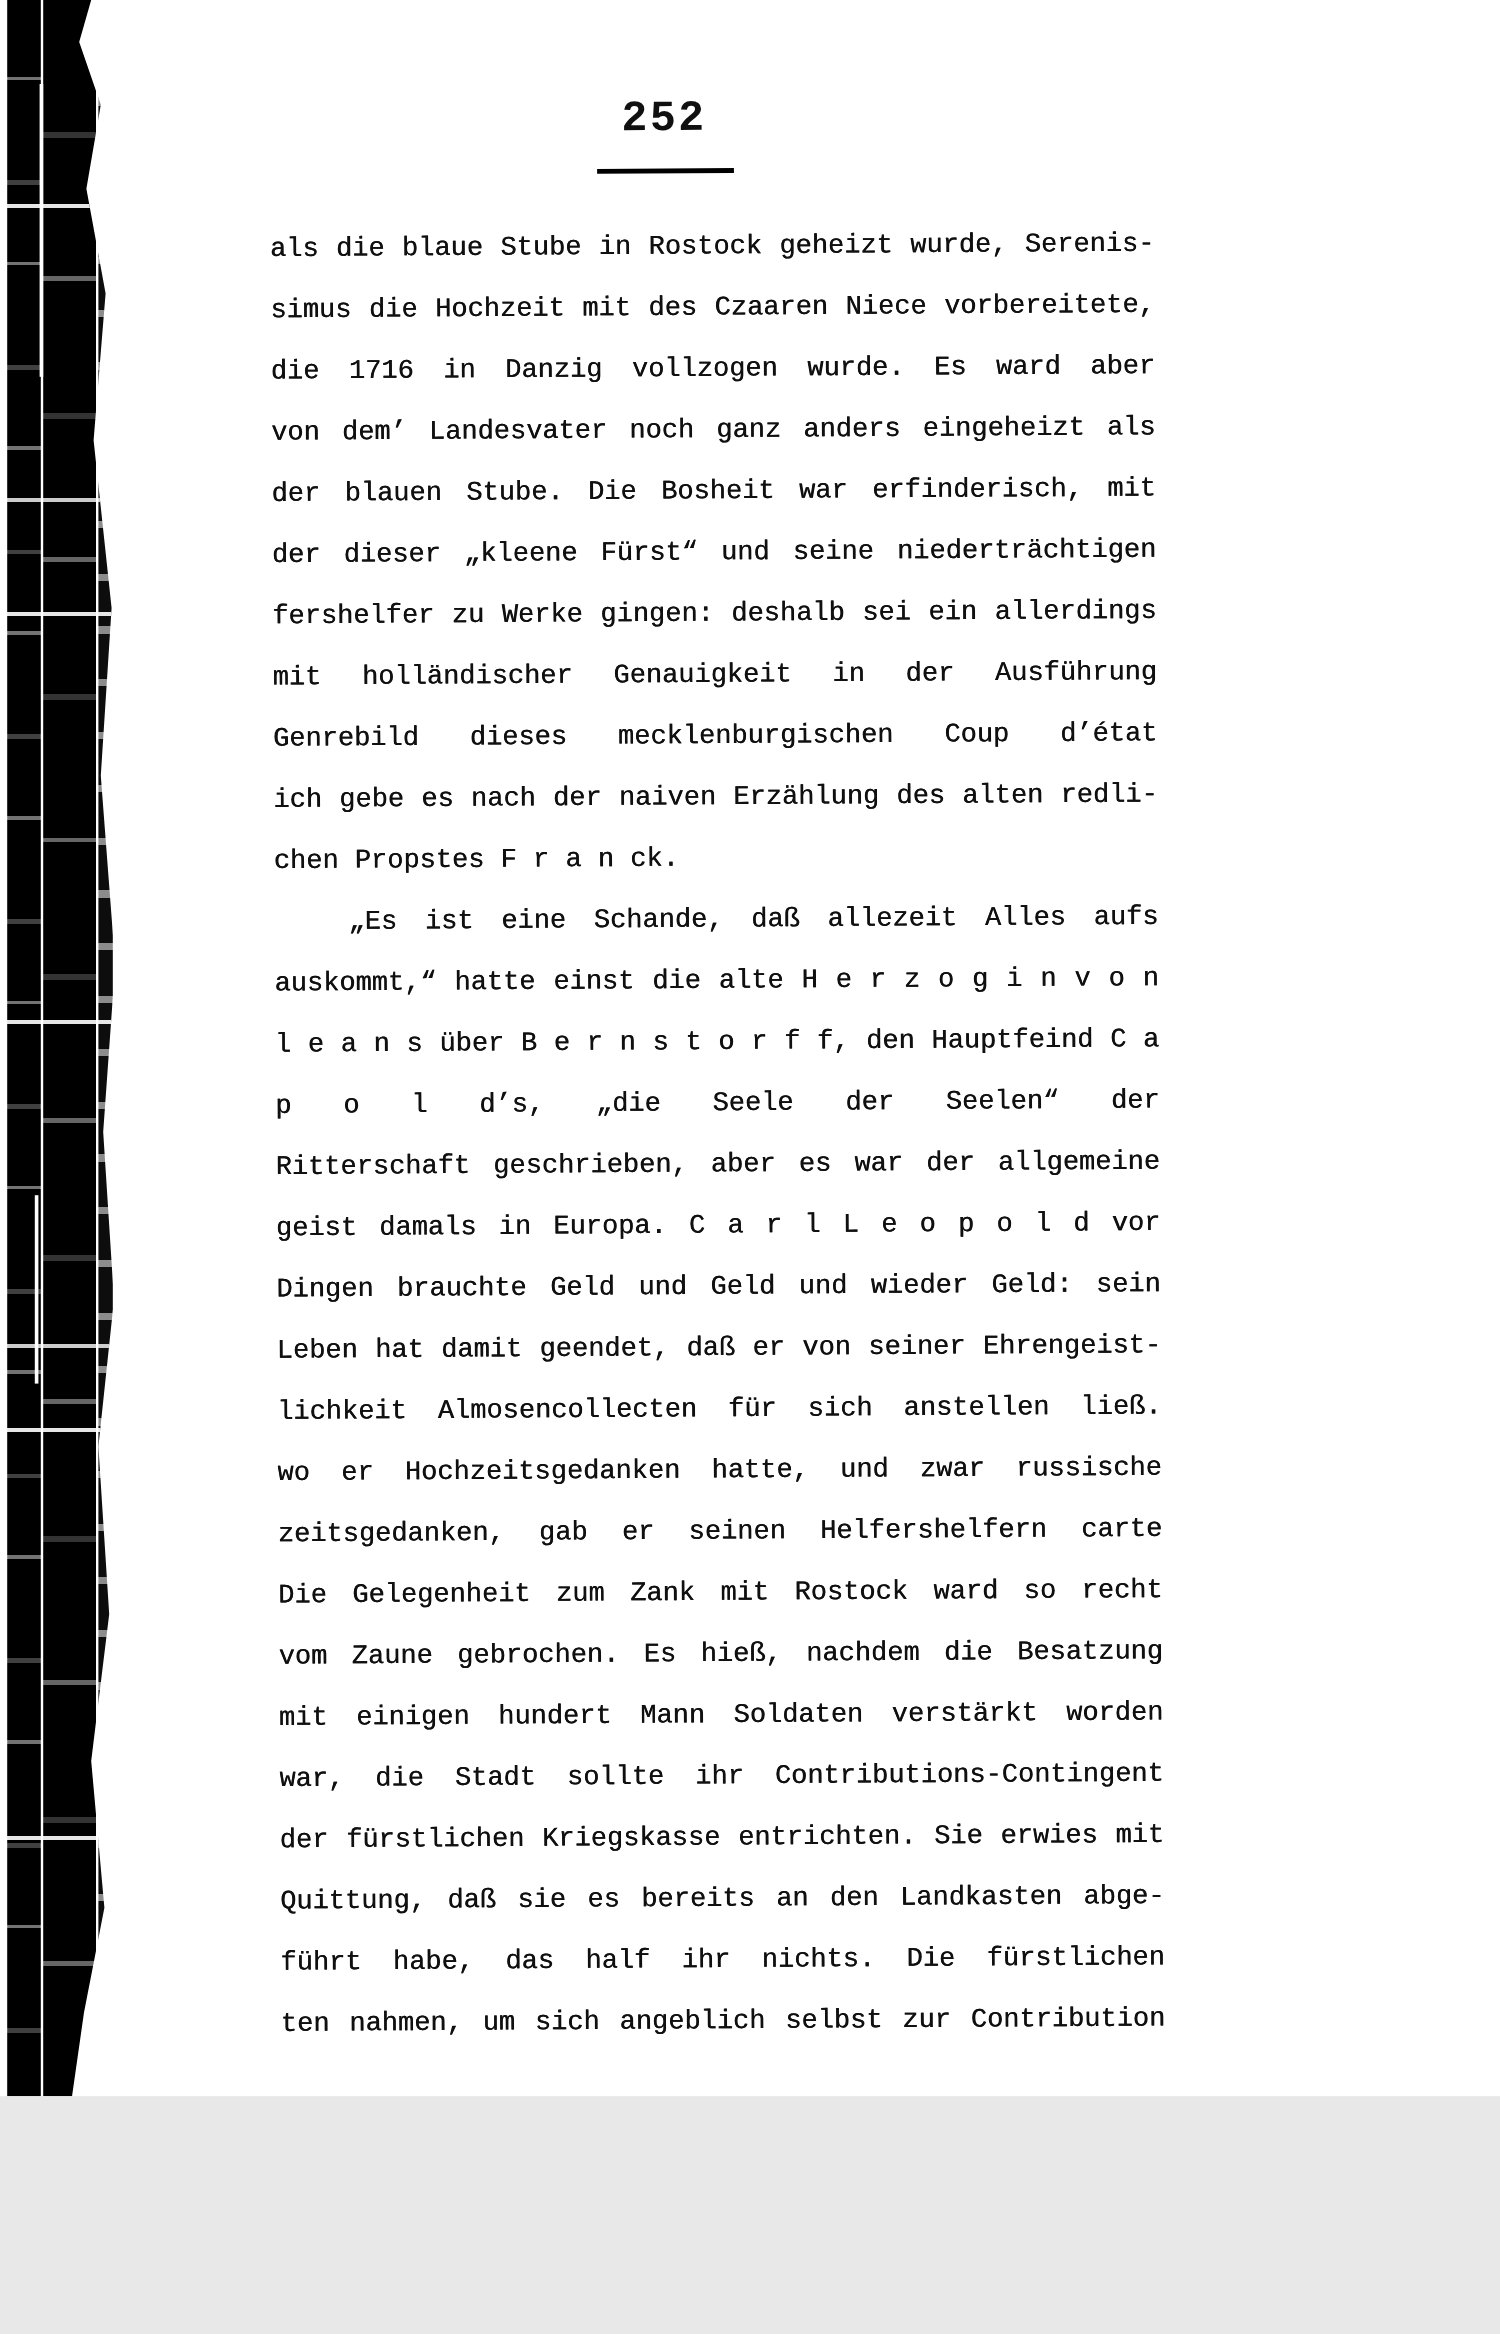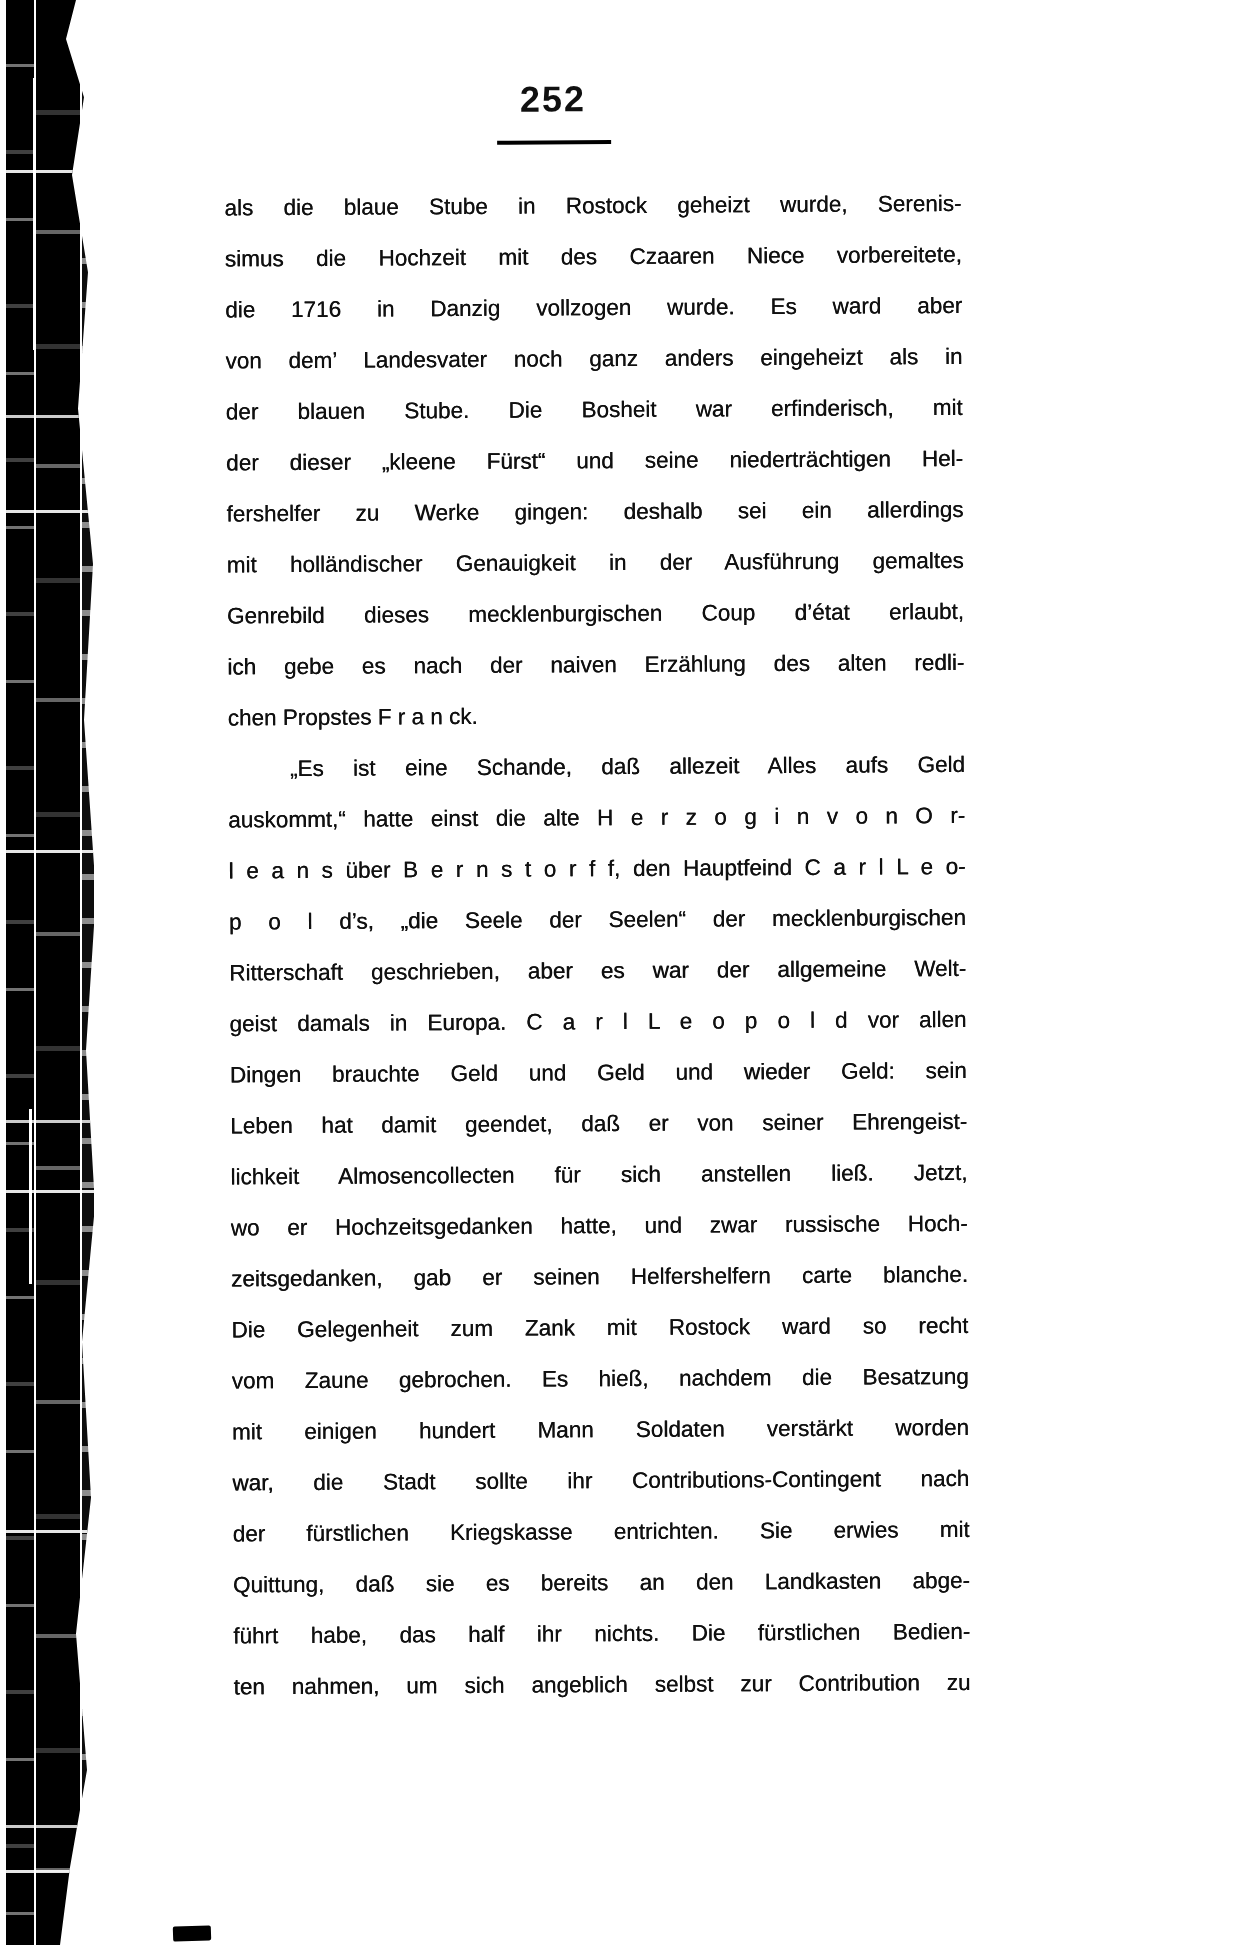--- a/index.html
+++ b/index.html
@@ -1,19 +1,19 @@
 <!DOCTYPE html>
 <html><head>
 <meta charset="utf-8">
 <style>
   html,body { margin:0; padding:0; background:#e8e8e8; }
   .page {
-    position:relative; width:1250px; height:1945px;
+    position:relative; width:1250px; height:1747px;
     background:#ffffff; overflow:hidden;
-    font-family:Liberation Sans, sans-serif;
+    font-family:Liberation Mono, monospace;
     color:#101010;
   }
 
   
   .binding {
     position:absolute; left:0; top:0; bottom:0; width:100px;
     clip-path:polygon(0 0,76px 0,66px 2%,84px 5%,72px 9%,88px 14%,78px 21%,
       93px 29%,84px 37%,96px 46%,86px 54%,95px 62%,82px 69%,91px 77%,
       76px 84%,87px 91%,70px 96%,60px 100%,0 100%);
   }

